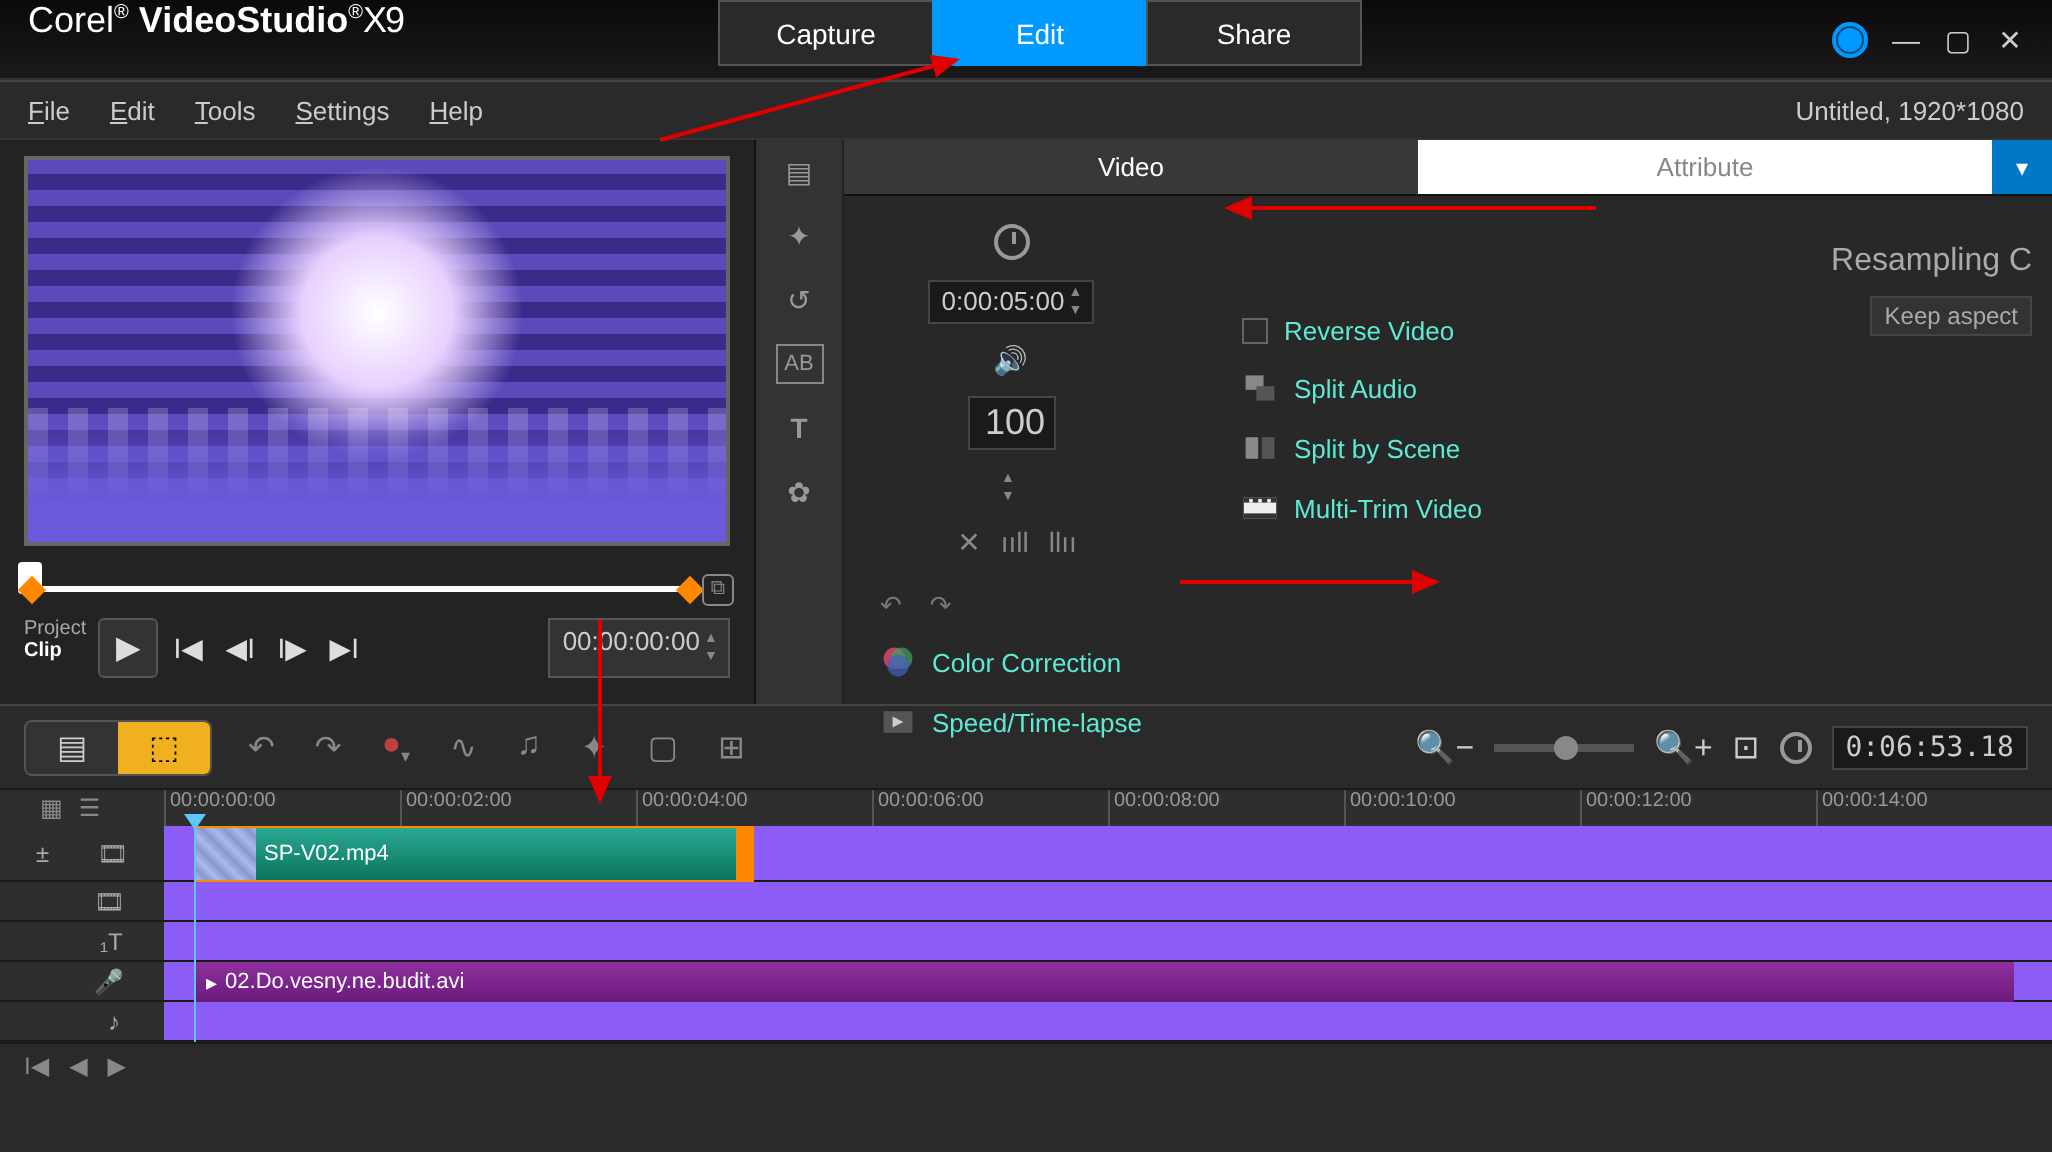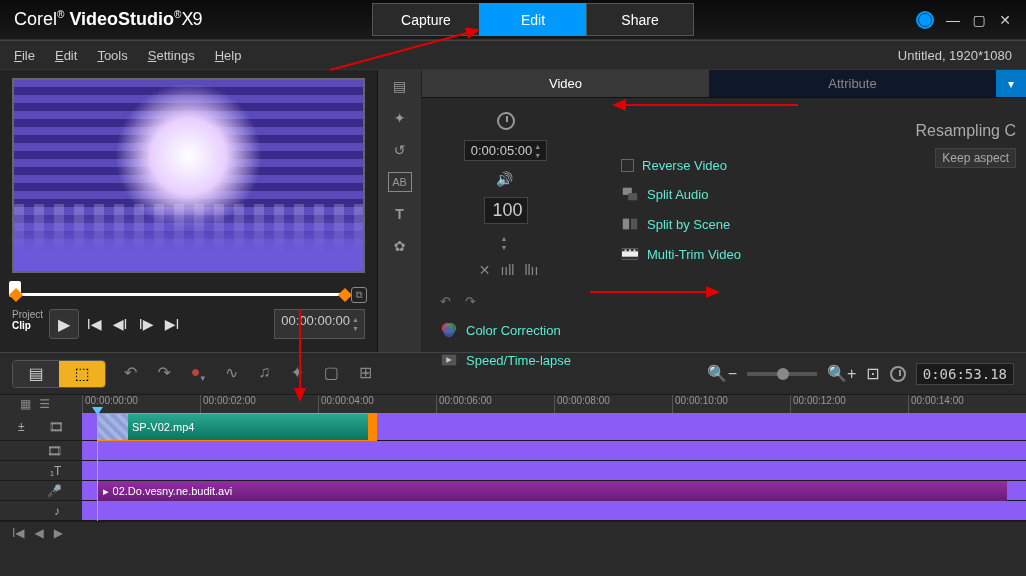--- a/index.html
+++ b/index.html
@@ -1,23 +1,23 @@
 <!DOCTYPE html>
 <html><head>
 <meta charset="utf-8">
 <style>
 * { margin:0; padding:0; box-sizing:border-box; font-family:"Segoe UI",Arial,sans-serif; user-select:none; }
 body { width:1026px; height:576px; background:#1a1a1a; color:#ccc; overflow:hidden; position:relative; }
-.titlebar { height:40px; background:linear-gradient(#0a0a0a,#1a1a1a); display:flex; align-items:center; border-bottom:1px solid #333; }
+.titlebar { height:40px; background:linear-gradient(#0a0a0a,#1a1a1a); display:flex; border-bottom:1px solid #333; }
 .logo { color:#fff; font-size:18px; padding-left:14px; width:360px; }
 .logo-thin { font-weight:300; }
 .logo-reg { font-size:10px; vertical-align:super; }
 .logo-bold { font-weight:600; }
 .logo-x9 { font-weight:300; letter-spacing:-1px; }
-.modes { display:flex;margin-left:13px; }
+.modes { display:flex; }
 .mode { width:108px; height:33px; line-height:33px; text-align:center; color:#fff; font-size:14px; font-weight:500; border:1px solid #555; background:#2a2a2a; cursor:pointer; margin-left:-1px; }
 .mode.active { background:#0099ff; border-color:#0099ff; }
 .win-controls { margin-left:auto; display:flex; gap:12px; padding-right:14px; align-items:center; }
 .globe { width:18px; height:18px; border-radius:50%; background:#0099ff; position:relative; }
 .globe::before { content:""; position:absolute; inset:2px; border:1px solid #004a7a; border-radius:50%; }
 .win-btn { color:#ccc; font-size:14px; cursor:pointer; width:14px; text-align:center; }
 .menubar { height:30px; background:#2a2a2a; display:flex; align-items:center; padding:0 14px; font-size:13px; gap:20px; border-bottom:1px solid #333; border-top:1px solid #444;}
 .menuitem { cursor:pointer; }
 .menuitem .ul { text-decoration:underline; }
 .doc-info { margin-left:auto; font-size:13px; }
@@ -43,21 +43,21 @@
 .transport { display:flex; gap:4px; align-items:center; }
 .tbtn { width:22px; height:22px; color:#ddd; font-size:14px; display:flex; align-items:center; justify-content:center; cursor:pointer; }
 .tbtn.play { width:30px; height:30px; background:#333; border:1px solid #555; border-radius:3px; font-size:16px; }
 .tc { margin-left:auto; font-family:monospace; font-size:13px; background:#333; border:1px solid #555; padding:3px 14px 3px 6px; position:relative; }
 .tc-spin { position:absolute; right:2px; top:0; bottom:0; width:10px; font-size:7px; line-height:9px; color:#888; display:flex; flex-direction:column; justify-content:center; }
 .option-pane { flex:1; background:#282828; display:flex; }
 .opt-sidebar { width:44px; background:#333; display:flex; flex-direction:column; padding-top:6px; gap:12px; align-items:center; border-right:1px solid #222;}
 .opt-icon { width:24px; height:20px; display:flex; align-items:center; justify-content:center; color:#999; font-size:14px; }
 .opt-content { flex:1; padding:0; position:relative; }
 .opt-tabs { height:28px; display:flex; border-bottom:1px solid #111; }
-.opt-tab { flex:1; text-align:center; line-height:28px; font-size:13px; color:#888; background:#0f172a; cursor:pointer; }
+.opt-tab { flex:1; text-align:center; line-height:28px; font-size:13px; color:#888; background:#ffffff; cursor:pointer; }
 .opt-tab.active { color:#fff; background:#383838; }
 .opt-expand { width:30px; background:#0078c8; color:#fff; display:flex; align-items:center; justify-content:center; font-size:12px; }
 .opt-body { padding:14px 18px; display:flex; gap:50px; }
 .opt-col { display:flex; flex-direction:column; gap:12px; }
 .opt-row { display:flex; align-items:center; gap:8px; font-size:13px; color:#5eead4; cursor:pointer; }
 .opt-row svg, .opt-row .oicon { width:18px; height:18px; flex-shrink:0; }
 .opt-hdr { display:flex; align-items:center; gap:10px; margin-bottom:4px;flex-direction:column; }
 .clock-icon { width:18px; height:18px; border:2px solid #999; border-radius:50%; position:relative; }
 .clock-icon::after { content:""; position:absolute; top:2px; left:7px; width:2px; height:6px; background:#999; }
 .opt-tc { font-family:monospace; font-size:13px; background:#1a1a1a; border:1px solid #444; padding:2px 14px 2px 6px; position:relative; }

